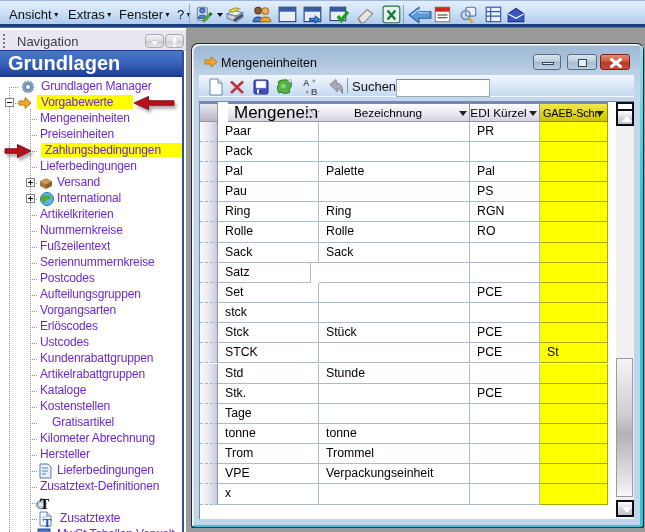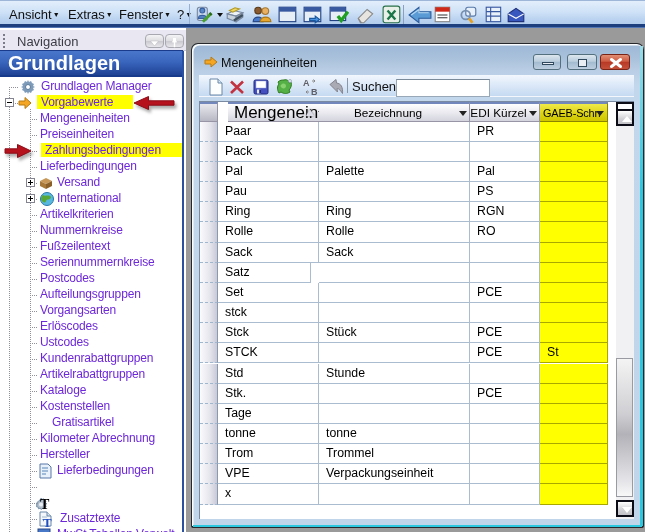--- a/index.html
+++ b/index.html
@@ -223,20 +223,21 @@
         <div class="ti" style="left:40px;top:353.5px">Kilometer Abrechnung</div>
         <div class="hstub" style="left:30px;top:377.5px;width:8px"></div>
         <div class="ti" style="left:40px;top:369.5px">Hersteller</div>
         <div class="hstub" style="left:30px;top:393.5px;width:8px"></div>
         <div class="ti" style="left:57px;top:385.5px">Lieferbedingungen</div>
         <svg class="abs" style="left:37px;top:385.5px" width="16" height="16" viewBox="0 0 16 16">
           <path d="M3 1h8l3 3v11H3z" fill="#e8f0fa" stroke="#5878a8"></path>
           <path d="M5 5h6M5 8h6M5 11h4" stroke="#88a8d0" stroke-width="1.4"></path>
         </svg>
         <div class="hstub" style="left:30px;top:409.5px;width:8px"></div>
+        <div class="ti" style="left:40px;top:401.5px">Zusatztext-Definitionen</div>
         <div class="hstub" style="left:30px;top:425.5px;width:8px"></div>
         <svg class="abs" style="left:36px;top:417.5px" width="16" height="16" viewBox="0 0 16 16">
           <path fill="#b4c0cc" stroke="#7890a8" d="M5 3l.8 1.6 1.8-.8.6 1.7 1.8.5-.8 1.7 1.6 1-1.4 1.2.8 1.7-1.8.4-.4 1.8-1.7-.7-1 1.5-1.1-1.5-1.7.7-.4-1.8-1.8-.4.8-1.7L0.2 9.9l1.6-1-.8-1.7 1.8-.5.6-1.7 1.8.8z"></path>
           <circle cx="5" cy="9.5" r="2" fill="#e8eef4"></circle>
           <text x="4" y="13.5" font-size="14" font-weight="bold" fill="#000" font-family="Liberation Serif">T</text>
         </svg>
         <div class="hstub" style="left:30px;top:441.5px;width:8px"></div>
         <div class="ti" style="left:60px;top:433.5px">Zusatztexte</div>
         <svg class="abs" style="left:37px;top:433.5px" width="16" height="16" viewBox="0 0 16 16">
           <path d="M3 1h7l4 4v10H3z" fill="#f4f8fc" stroke="#6888a8"></path>

